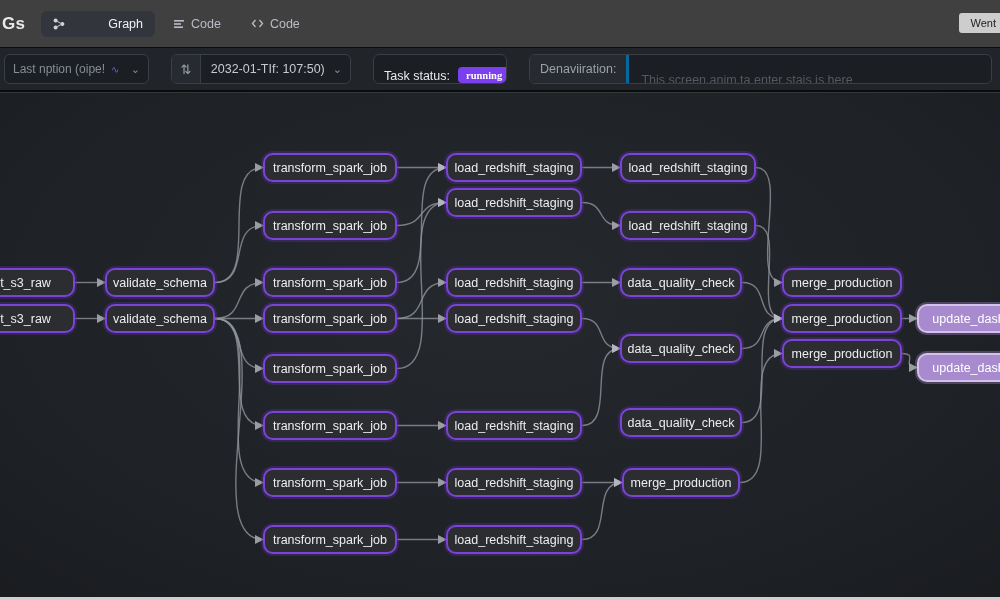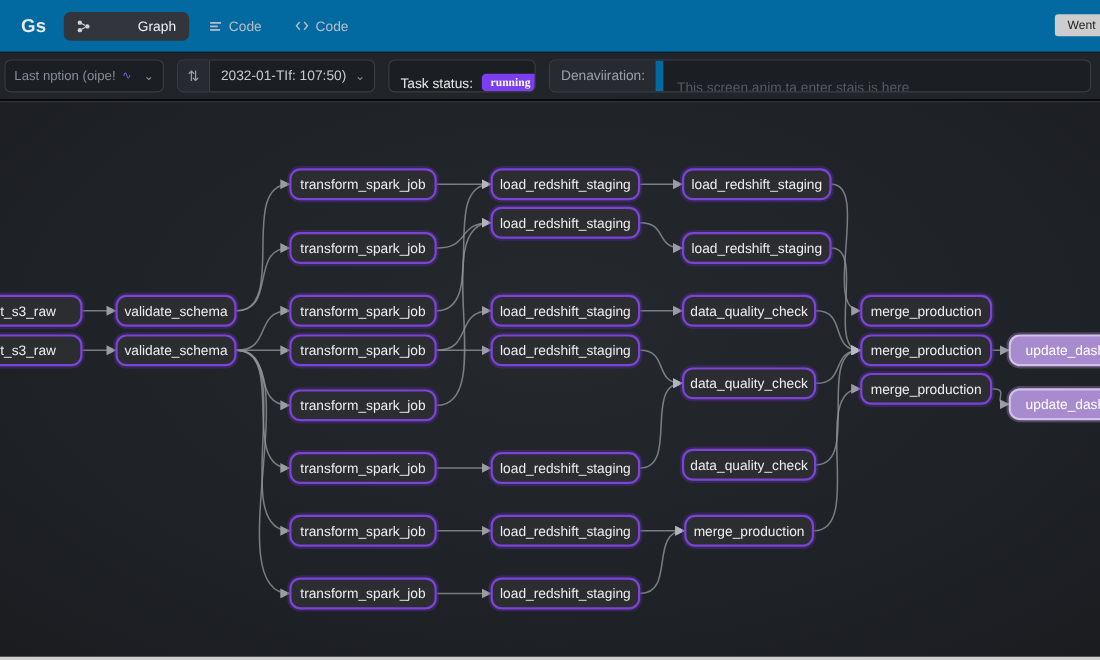--- a/index.html
+++ b/index.html
@@ -1,53 +1,53 @@
 <!DOCTYPE html>
 <html style="--badge: #7c3ff0; --node-bg: #2b2d31; --node-border: #7b44d6; --node-text: #ededf0; --hl-bg: #a78bce; --hl-border: #d3c1ec; --edge: #8f949a;"><head>
 <meta charset="utf-8">
 <style>
   * { margin:0; padding:0; box-sizing:border-box; }
   html,body { width:1000px; height:600px; overflow:hidden; background:#101214;
               font-family:"Liberation Sans", sans-serif; }
   .screen { position:relative; width:1000px; height:600px; overflow:hidden; background:#1e2125; }
 
   
-  .topbar { position:relative; height:48px; background:#0369a1; display:flex; align-items:center;
-            padding-left:19px; border-bottom:1px solid #0b0c0e; }
+  .topbar { position:relative; height:48px; background:#404040; display:flex; align-items:center;
+            padding-left:2px; border-bottom:1px solid #0b0c0e; }
   .brand { color:#e8e9eb; font-size:17px; font-weight:700; letter-spacing:.3px; margin-right:16px; }
   .tabs { display:flex; align-items:center; gap:6px; }
   .tab { display:flex; align-items:center; gap:6px; border:none; background:transparent; color:#b9bdc3;
          font-family:inherit; font-size:12.5px; padding:6px 12px; border-radius:6px; cursor:pointer; }
   .tab.active { background:#32363c; color:#f0f1f3;gap:43px; }
   .ticon { display:flex; align-items:center; }
   .went-btn { position:absolute; right:-8px; top:13px; background:#cdcdcd; color:#1d1d1d; border:none;
               font-family:inherit; font-size:11px; padding:4px 12px; border-radius:3px; cursor:pointer; }
 
   
   .filterbar { height:44px; background:#212429; border-bottom:2px solid #0a0b0d;
-               display:flex; align-items:center; gap:12px; padding:0 8px 0 4px; }
+               display:flex; align-items:center; gap:22px; padding:0 8px 0 4px; }
   .fbox { height:30px; background:#1b1e22; border:1px solid #3a3f46; border-radius:6px;
           display:flex; align-items:center; overflow:hidden; cursor:pointer; }
   .fbox.runs { width:145px; padding:0 8px; }
   .ftext { color:#878d95; font-size:12px; white-space:nowrap; }
   .ftext.light { color:#c7cbd1; font-size:12.5px; }
   .mini-icon { color:#7a5fd0; font-size:10px; margin-left:6px; }
   .chev { margin-left:auto; color:#8a8f97; font-size:11px; padding-left:8px; }
   .fbox.date { width:180px; }
   .icon-cell { width:32px; align-self:stretch; display:flex; align-items:center; justify-content:center;
                background:#272b31; border-right:1px solid #3a3f46; color:#9aa0a8; font-size:13px; }
   .fbox.date .ftext { margin-left:10px; }
   .fbox.date .chev { margin-right:8px; }
   .fbox.status { width:134px; padding:0 10px;align-items:flex-end; }
   .flabel { color:#e8eaed; font-size:12.5px; margin-right:8px; white-space:nowrap; }
   .badge { background:var(--badge,#7c3ff0); color:#fff; font-size:10.5px; font-weight:700;
            padding:2.5px 8px; border-radius:4px; white-space:nowrap;font-family:Liberation Serif, serif; }
   .fbox.search { flex:1; cursor:default; }
   .label-cell { align-self:stretch; display:flex; align-items:center; padding:0 10px;
-                background:#272b31; border-right:7px solid #0369a1; color:#9aa0a8; font-size:12.5px;
+                background:#272b31; border-right:3px solid #0369a1; color:#9aa0a8; font-size:12.5px;
                 white-space:nowrap; }
   .sinput { flex:1; background:transparent; border:none; outline:none; color:#c7cbd1;
             font-family:inherit; font-size:12.5px; padding:0 12px;margin-top:22px; }
   .sinput::placeholder { color:#545a62; }
 
   
   .canvas { position:relative; width:1000px; height:505px; overflow:hidden; border-top:1px solid #34373c;
             background:radial-gradient(ellipse 900px 500px at 50% 40%, #25282d 0%, #1e2125 55%, #17191d 100%); }
   #edges { position:absolute; left:0; top:0; }
   .edge { fill:none; stroke:var(--edge,#8f949a); stroke-width:1.4; opacity:.8; }

